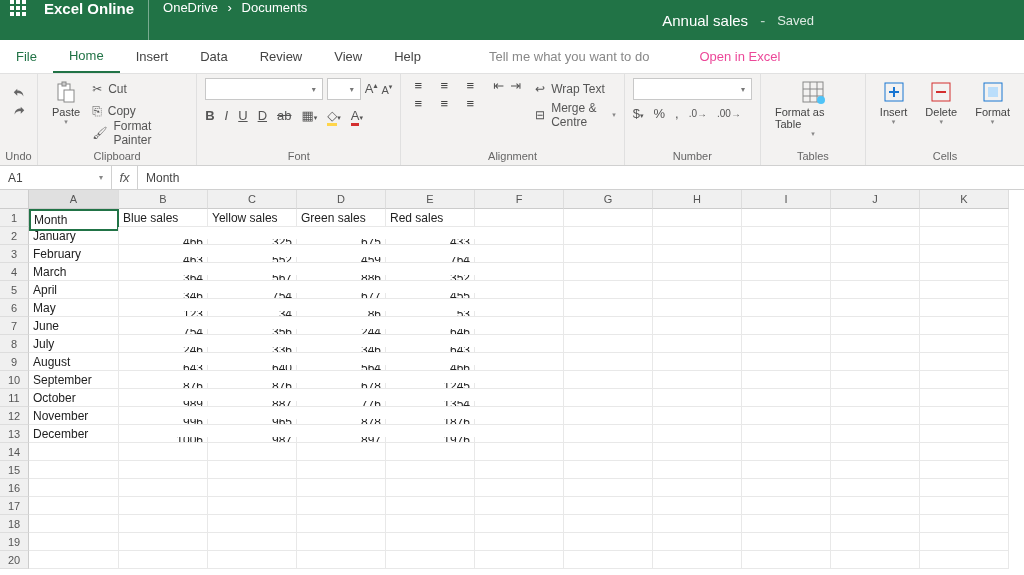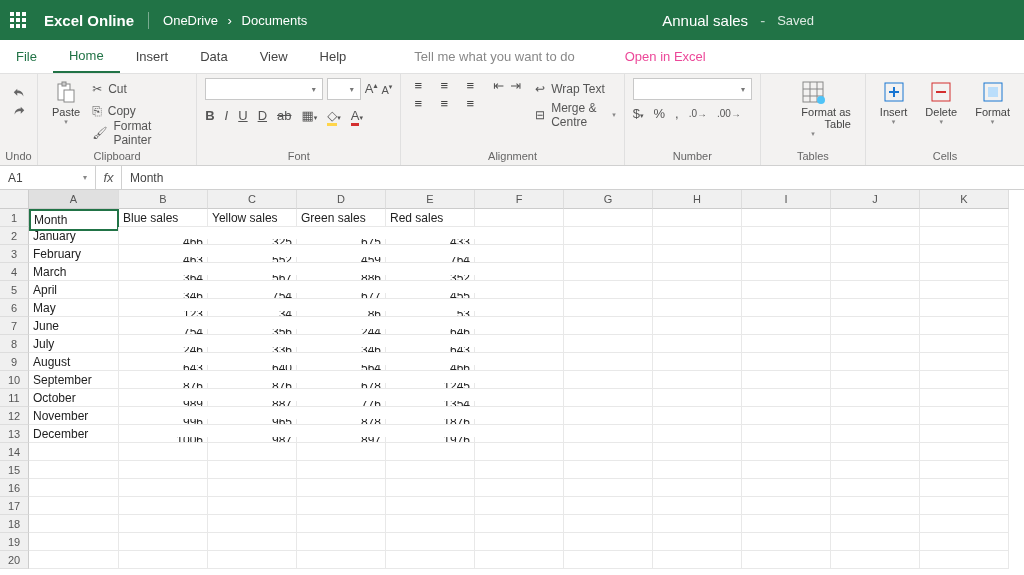--- a/index.html
+++ b/index.html
@@ -1,19 +1,19 @@
 <!DOCTYPE html>
 <html><head>
 <meta charset="utf-8">
 <style>
 * { margin: 0; padding: 0; box-sizing: border-box; font-family: 'Segoe UI', Arial, sans-serif; }
 body { width: 1024px; height: 575px; overflow: hidden; background: #fff; font-size: 13px; color: #444; }
 
 
-.topbar { background: #217346; height: 40px; display: flex; align-items: center; color: #fff; padding: 0 10px; }
+.topbar { background: #217346; height: 40px; display: flex; color: #fff; padding: 0 10px; }
 .waffle { width: 16px; height: 16px; display: grid; grid-template-columns: repeat(3,4px); grid-template-rows: repeat(3,4px); gap: 2px; margin-right: 18px; cursor: pointer;}
 .waffle span { background: #fff; }
 .topbar .appname { font-size: 15px; font-weight: 600; padding-right: 14px; border-right: 1px solid rgba(255,255,255,.4); }
 .topbar .crumbs { font-size: 13px; padding-left: 14px; }
 .topbar .crumbs .sep { margin: 0 6px; }
 .topbar .doc { margin-left: auto; margin-right: 200px; font-size: 15px; display: flex; align-items: center; gap: 12px;}
 .topbar .doc .dash { opacity: .7; }
 .topbar .doc .saved { font-size: 13px; opacity: .85;}
 
 
@@ -43,21 +43,21 @@
 .undogrp { width: 38px; align-items:center;}
 .undogrp .vcol { gap:4px; padding-top:8px;}
 svg { display:block; }
 
 
 .alset { display:grid; grid-template-columns:repeat(3,18px); gap:4px 8px; }
 .alset span{ height:14px; display:flex; align-items:center; justify-content:center;}
 
 
 .fxbar { height: 24px; display: flex; align-items: center; border-bottom: 1px solid #d0d0d0; background:#fff;}
-.namebox { width: 96px; border-right: 1px solid #d0d0d0; height: 100%; display: flex; align-items: center; padding: 0 8px; font-size: 12px; justify-content: space-between;}
+.namebox { width: 112px; border-right: 1px solid #d0d0d0; height: 100%; display: flex; align-items: center; padding: 0 8px; font-size: 12px; justify-content: space-between;}
 .namebox .dd{font-size:8px;}
 .fx { width: 26px; text-align:left; font-style: italic; font-size:13px; color:#555; border-right:1px solid #d0d0d0; height:100%; display:flex;align-items:center;justify-content:center;}
 .fxin { flex:1; padding:0 8px; font-size:12px;}
 
 
 .grid { display: flex; height: calc(575px - 40px - 34px - 92px - 24px); overflow:hidden;}
 .rowhdrs { width: 29px; background:#fff;}
 .corner { height: 19px; background: #f0f0f0; border-right:1px solid #ccc; border-bottom:1px solid #ccc;}
 .rh { height: 18px; background: #f0f0f0; border-right:1px solid #ccc; border-bottom:1px solid #ddd; display:flex; align-items:center; justify-content:center; font-size:11px; color:#555;}
 .cells { flex:1; }
@@ -96,20 +96,21 @@
     <span class="dash">-</span>
     <span class="saved">Saved</span>
   </div>
 </div>
 
 <div class="tabs">
   <div class="tab file">File</div>
   <div class="tab active">Home</div>
   <div class="tab">Insert</div>
   <div class="tab">Data</div>
+  <div class="tab">Review</div>
   <div class="tab">View</div>
   <div class="tab">Help</div>
   <div class="tab tellme">Tell me what you want to do</div>
   <div class="tab open">Open in Excel</div>
 </div>
 
 <div class="ribbon">
 
   <div class="group undogrp">
     <div class="ctl">
@@ -236,21 +237,21 @@
     <div class="ctl">
       <div class="vcol">
         <svg class="ic" viewBox="0 0 24 24">
             <rect x="2" y="2" width="20" height="20" fill="none" stroke="#888"></rect>
             <line x1="2" y1="9" x2="22" y2="9" stroke="#888"></line>
             <line x1="2" y1="16" x2="22" y2="16" stroke="#888"></line>
             <line x1="9" y1="2" x2="9" y2="22" stroke="#888"></line>
             <line x1="16" y1="2" x2="16" y2="22" stroke="#888"></line>
             <circle cx="20" cy="20" r="4" fill="#4fc3f7"></circle>
           </svg>
-        <span style="text-align:right;line-height:1.1">Format as Table</span>
+        <span style="text-align:left;line-height:1.1">Format as Table</span>
           <span class="dd">▾</span>
       </div>
     </div>
     <div class="lbl">Tables</div>
   </div>
 
   <div class="group" style="border-right:none">
     <div class="ctl">
       <div class="vcol">
         <svg class="ic" viewBox="0 0 24 24">

